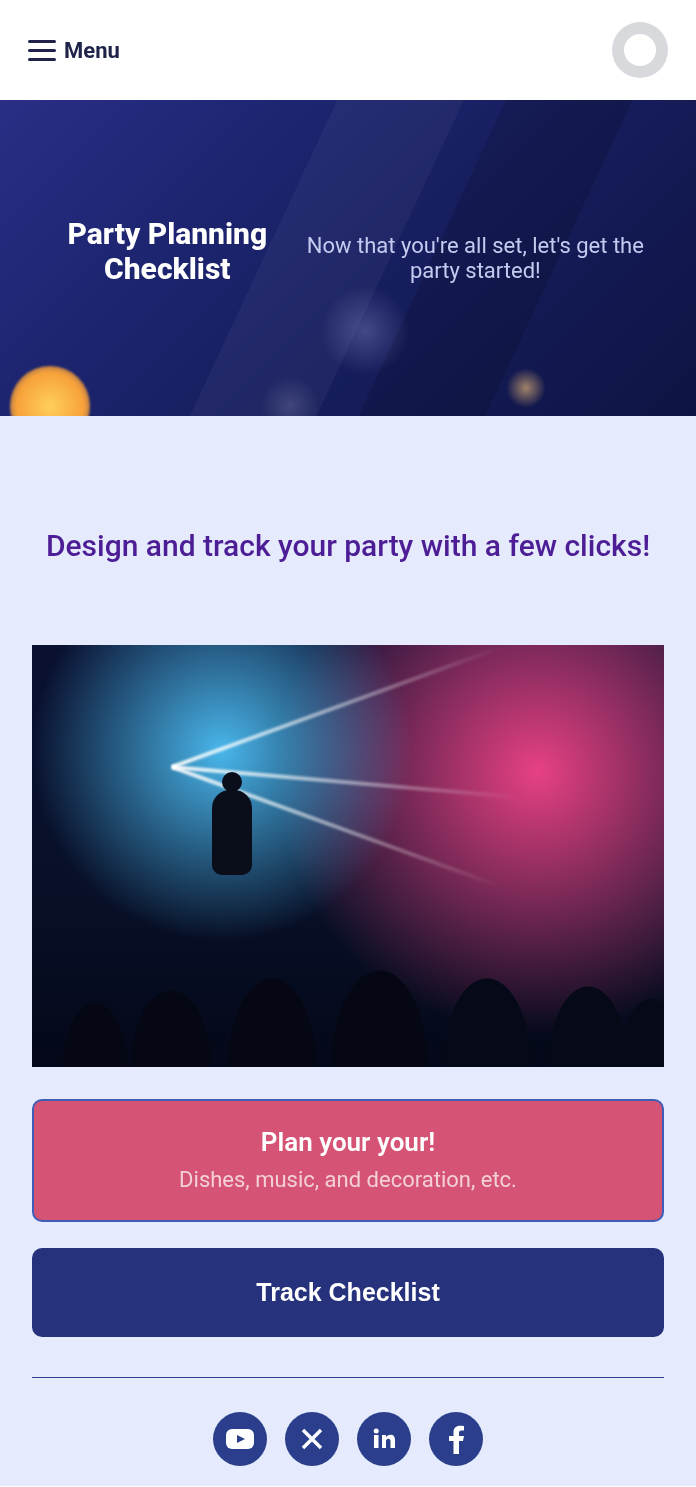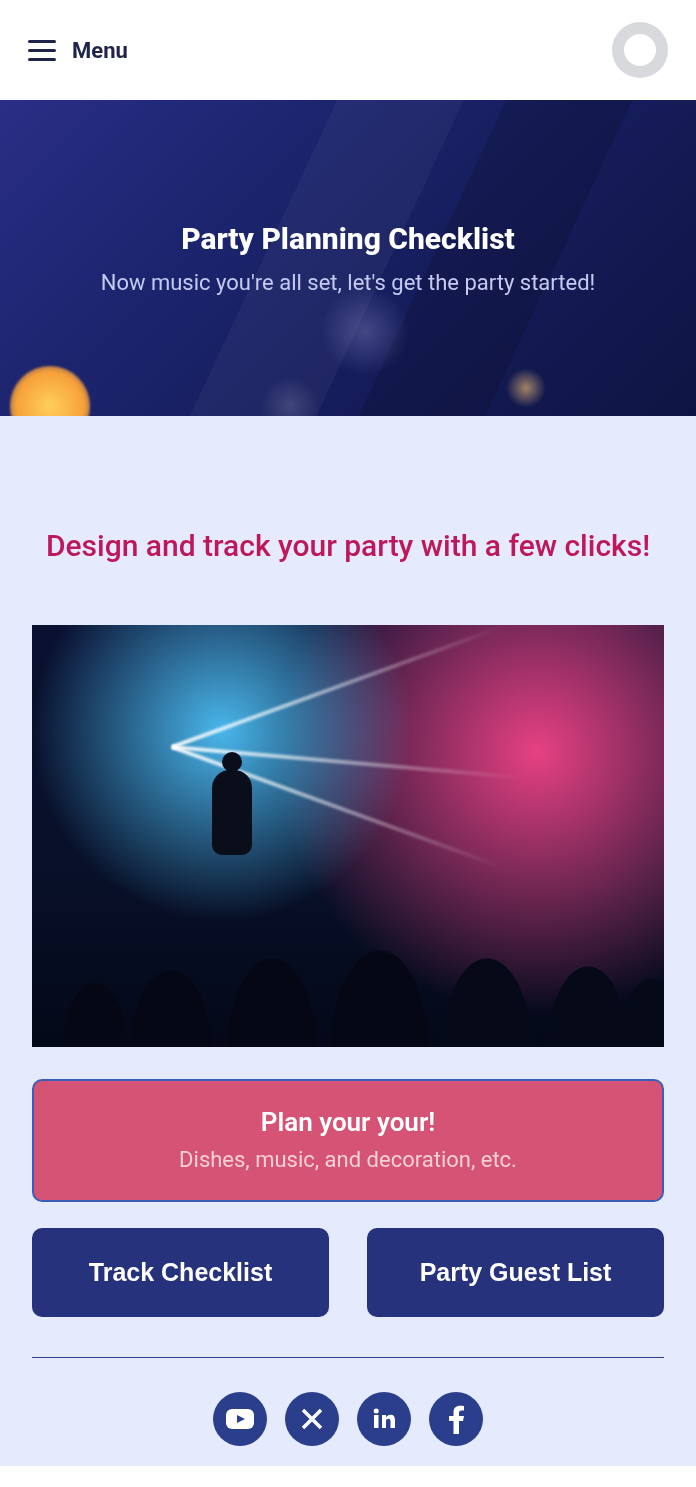--- a/index.html
+++ b/index.html
@@ -14,21 +14,21 @@
     display: flex;
     align-items: center;
     justify-content: space-between;
     height: 100px;
     padding: 0 28px;
     background: #fff;
   }
   .menu-group {
     display: flex;
     align-items: center;
-    gap: 16px;
+    gap: 8px;
     cursor: pointer;
   }
   .hamburger {
     display: flex;
     flex-direction: column;
     justify-content: center;
     gap: 6px;
     width: 28px;
   }
   .hamburger span {
@@ -57,21 +57,20 @@
     border-radius: 50%;
   }
 
   
   .hero {
     height: 316px;
     position: relative;
     overflow: hidden;
     background: linear-gradient(135deg, #2a2e85 0%, #1d2570 30%, #161d5c 60%, #0e1442 100%);
     display: flex;
-    flex-direction: column;
     align-items: center;
     justify-content: center;
     text-align: center;
     padding: 0 40px;
   }
   .hero::before, .hero::after {
     content:"";
     position:absolute;
     border-radius:50%;
   }
@@ -115,26 +114,26 @@
     color: #c5cbf0;
     z-index: 2;
   }
 
   
   .main {
     background: #e5ebfd;
     padding: 110px 32px 10px;
   }
   .main-heading {
-    color: #be185d;
+    color: #4c1d95;
     font-size: 30px;
     font-weight: 500;
     text-align: center;
     line-height: 1.3;
-    margin-bottom: 60px;
+    margin-bottom: 80px;
   }
 
   
   .party-img {
     width: 100%;
     height: 422px;
     position: relative;
     overflow: hidden;
     background:
       radial-gradient(circle at 30% 25%, rgba(80,200,255,0.9) 0%, rgba(80,200,255,0) 35%),
@@ -253,42 +252,41 @@
   <div class="logo"></div>
 </div>
 
 <div class="hero">
   <div class="diag"></div>
   <div class="glow1"></div>
   <div class="glow2"></div>
   <div class="glow3"></div>
   <div class="glow4"></div>
   <div class="hero-title">Party Planning Checklist</div>
-  <div class="hero-sub">Now music you're all set, let's get the party started!</div>
+  <div class="hero-sub">Now that you're all set, let's get the party started!</div>
 </div>
 
 <div class="main">
   <div class="main-heading">Design and track your party with a few clicks!</div>
 
   <div class="party-img">
     <div class="beam b1"></div>
     <div class="beam b2"></div>
     <div class="beam b3"></div>
     <div class="dj"></div>
     <div class="crowd"></div>
   </div>
 
   <div class="plan-btn">
     <div class="plan-btn-title">Plan your your!</div>
     <div class="plan-btn-sub">Dishes, music, and decoration, etc.</div>
   </div>
 
   <div class="btn-row">
     <button class="nav-btn">Track Checklist</button>
-    <button class="nav-btn">Party Guest List</button>
   </div>
 
   <div class="divider"></div>
 
   <div class="social">
     <div class="social-icon">
       <svg width="28" height="20" viewBox="0 0 28 20">
           <rect x="0" y="0" width="28" height="20" rx="6" fill="#fff"></rect>
           <polygon points="11,6 11,14 19,10" fill="#2a3e8c"></polygon>
         </svg>

